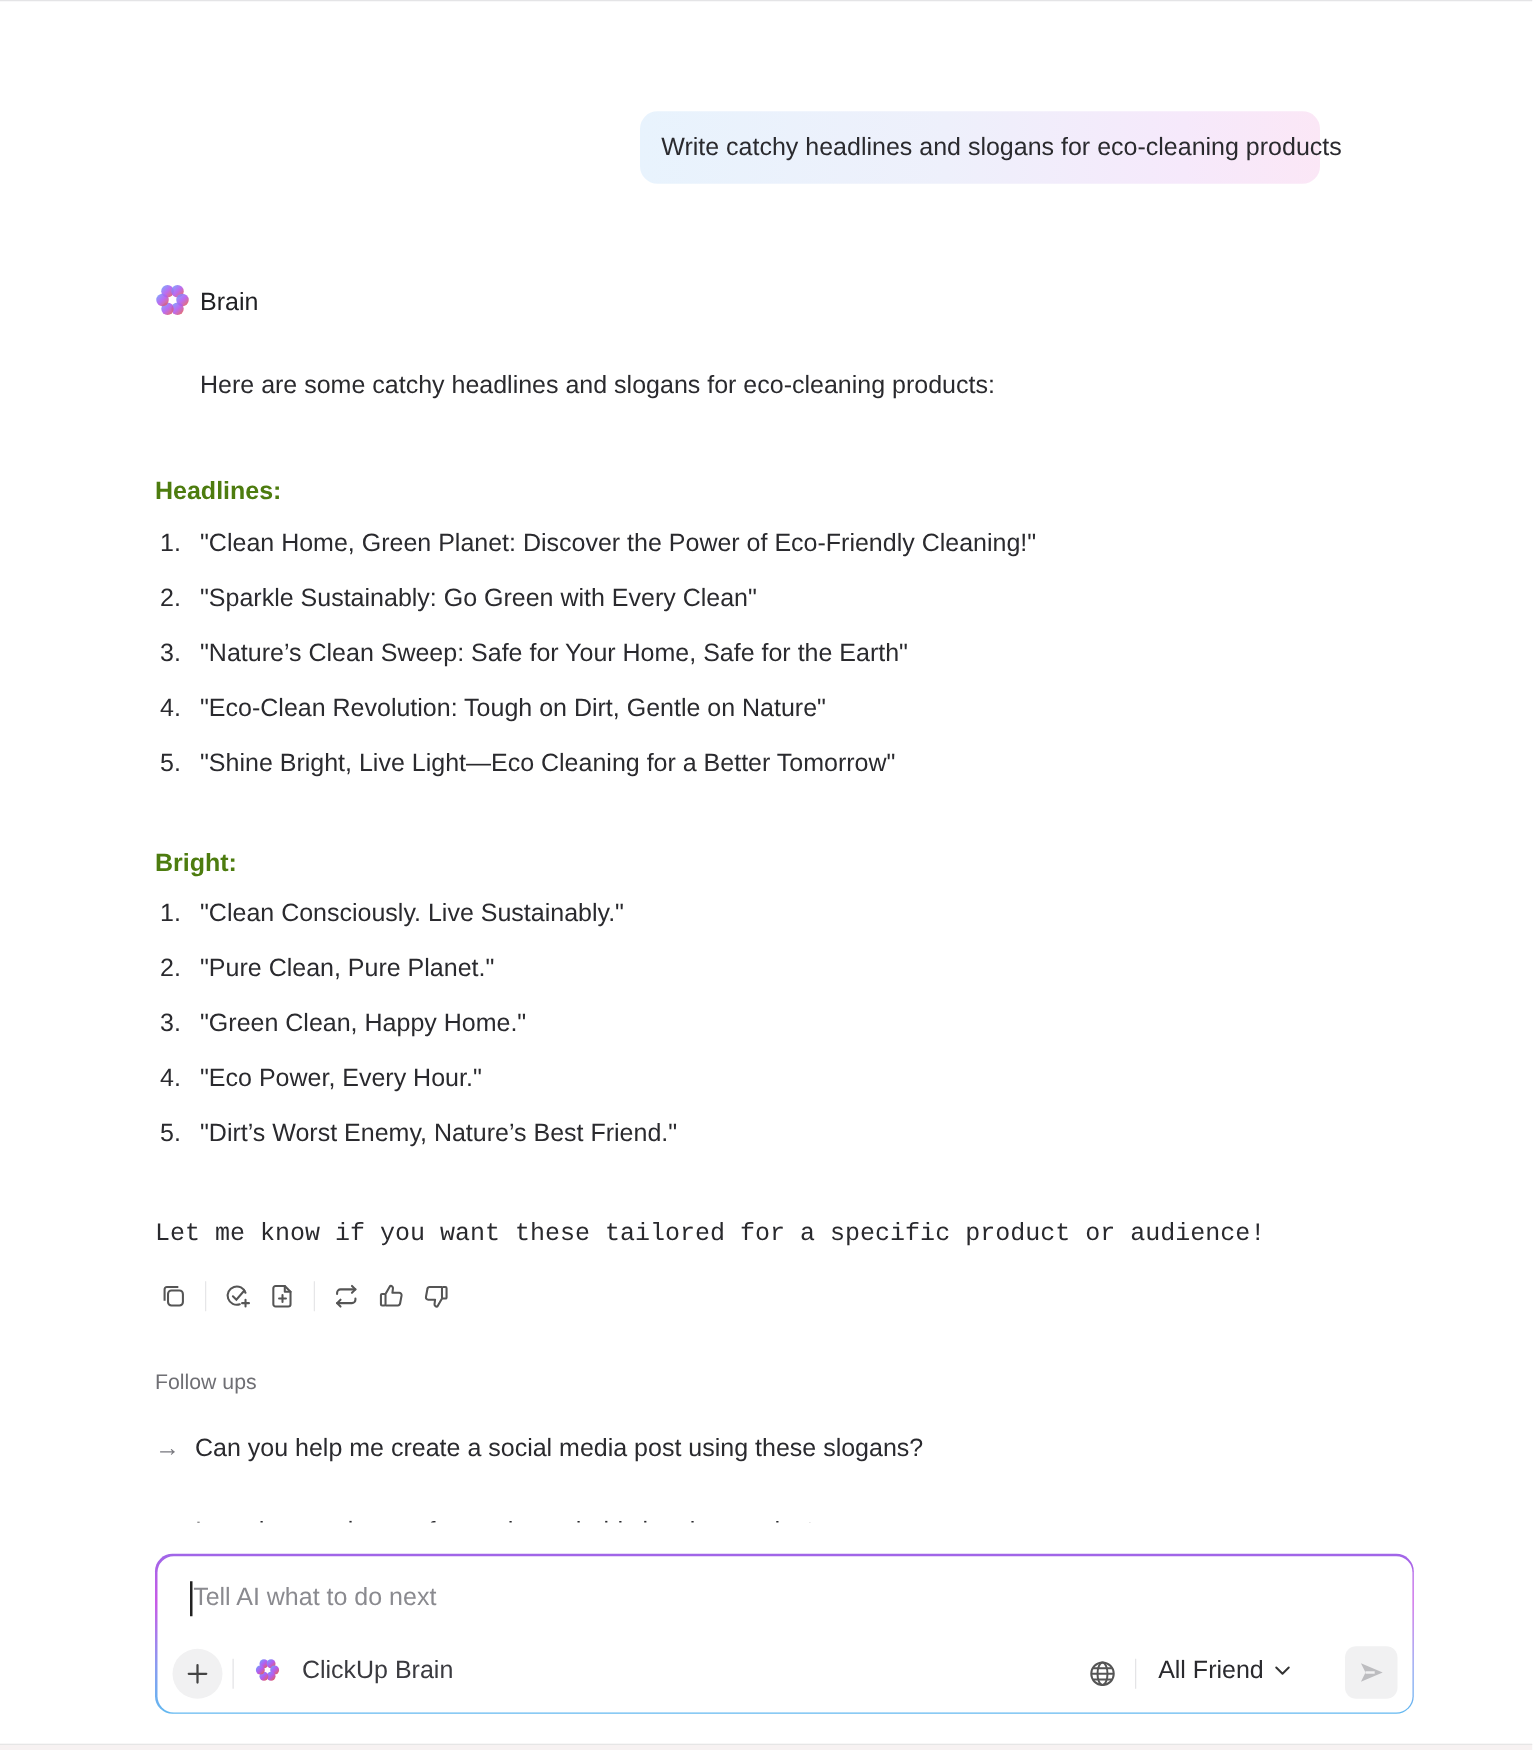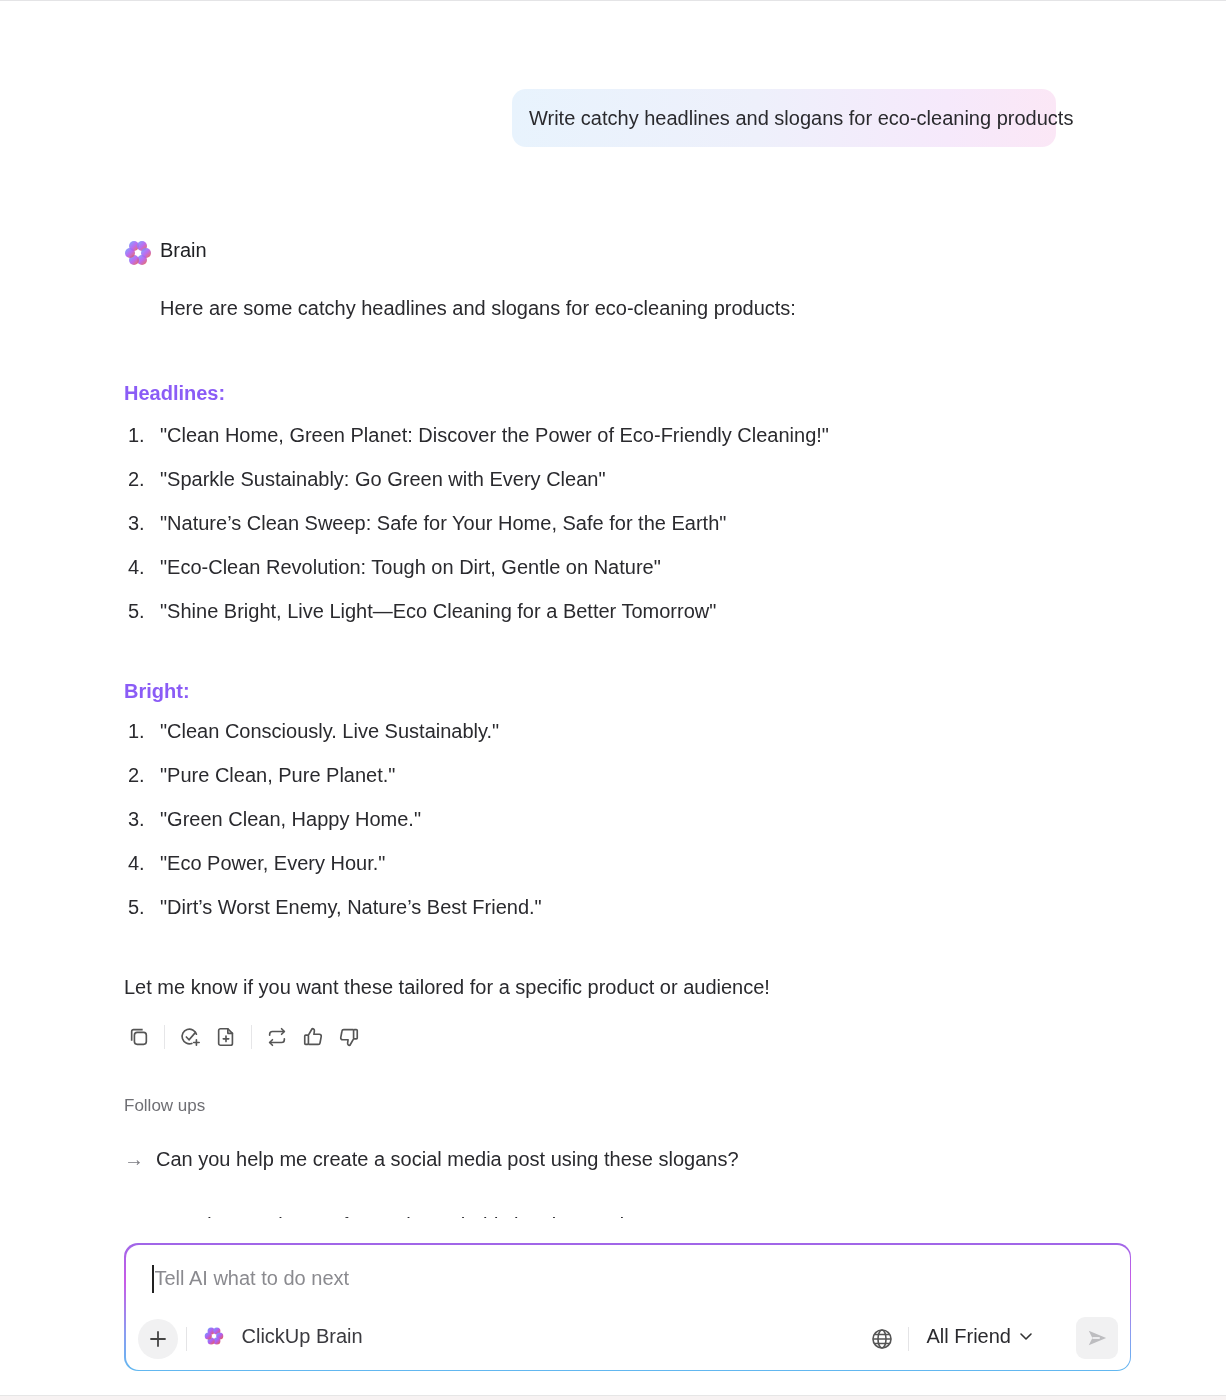--- a/index.html
+++ b/index.html
@@ -9,32 +9,32 @@
   .bottom-strip { position: absolute; left: 0; right: 0; top: 1395px; height: 5px; background: #f7f2f2; border-top: 1px solid #e6e6e6; }
 
   .user-bubble {
     position: absolute; left: 512px; top: 89px; width: 544px; height: 58px;
     border-radius: 14px;
     background: linear-gradient(90deg, #e8f3fd 0%, #eef0fb 45%, #f6e9fb 80%, #fbe7f6 100%);
     display: flex; align-items: center; padding-left: 17px;
     font-size: 20px; color: #2a2a2e; white-space: nowrap;
   }
 
-  .brain-header { position: absolute; left: 124px; top: 239px; display: flex; align-items: flex-start; gap: 8px; }
+  .brain-header { position: absolute; left: 124px; top: 226px; display: flex; align-items: flex-end; gap: 8px; }
   .brain-logo { width: 28px; height: 28px; }
   .brain-name { font-size: 20px; color: #202124; }
 
   .intro { position: absolute; left: 124px; top: 297px; font-size: 20px; color: #2a2a2e; white-space: nowrap; margin-left: 36px; }
 
-  .section-title { position: absolute; left: 124px; font-size: 20px; font-weight: bold; color: #8b5cf6; text-align: right; }
+  .section-title { position: absolute; left: 124px; font-size: 20px; font-weight: bold; color: #4d7c0f; text-align: right; }
   .list { position: absolute; left: 124px; list-style: none; }
   .list li { height: 44px; display: flex; align-items: flex-start; font-size: 20px; color: #2a2a2e; white-space: nowrap; }
   .list .num { width: 36px; text-align: left; padding-left: 4px; }
 
-  .closing { position: absolute; left: 124px; top: 976px; font-size: 20px; color: #2a2a2e; white-space: nowrap; }
+  .closing { position: absolute; left: 124px; top: 976px; font-size: 20px; color: #2a2a2e; white-space: nowrap; font-family: Liberation Mono, monospace; }
 
   .actions { position: absolute; left: 124px; top: 1022px; display: flex; align-items: center; height: 30px; }
   .act { width: 30px; height: 30px; display: flex; align-items: center; justify-content: center; margin-right: 6px; cursor: pointer; }
   .act svg { width: 22px; height: 22px; }
   .sep { width: 1px; height: 24px; background: #e6e6e8; margin: 0 10px 0 4px; }
 
   .followups-label { position: absolute; left: 124px; top: 1096px; font-size: 17px; color: #6f6f74; }
   .followup { position: absolute; left: 124px; display: flex; align-items: center; gap: 12px; font-size: 20px; color: #2a2a2e; white-space: nowrap; cursor: pointer; }
   .followup .arrow { color: #7a7a80; font-size: 20px; width: 20px; }
   .followup-clip { position: absolute; left: 124px; top: 1205px; width: 1006px; height: 13px; overflow: hidden; }

